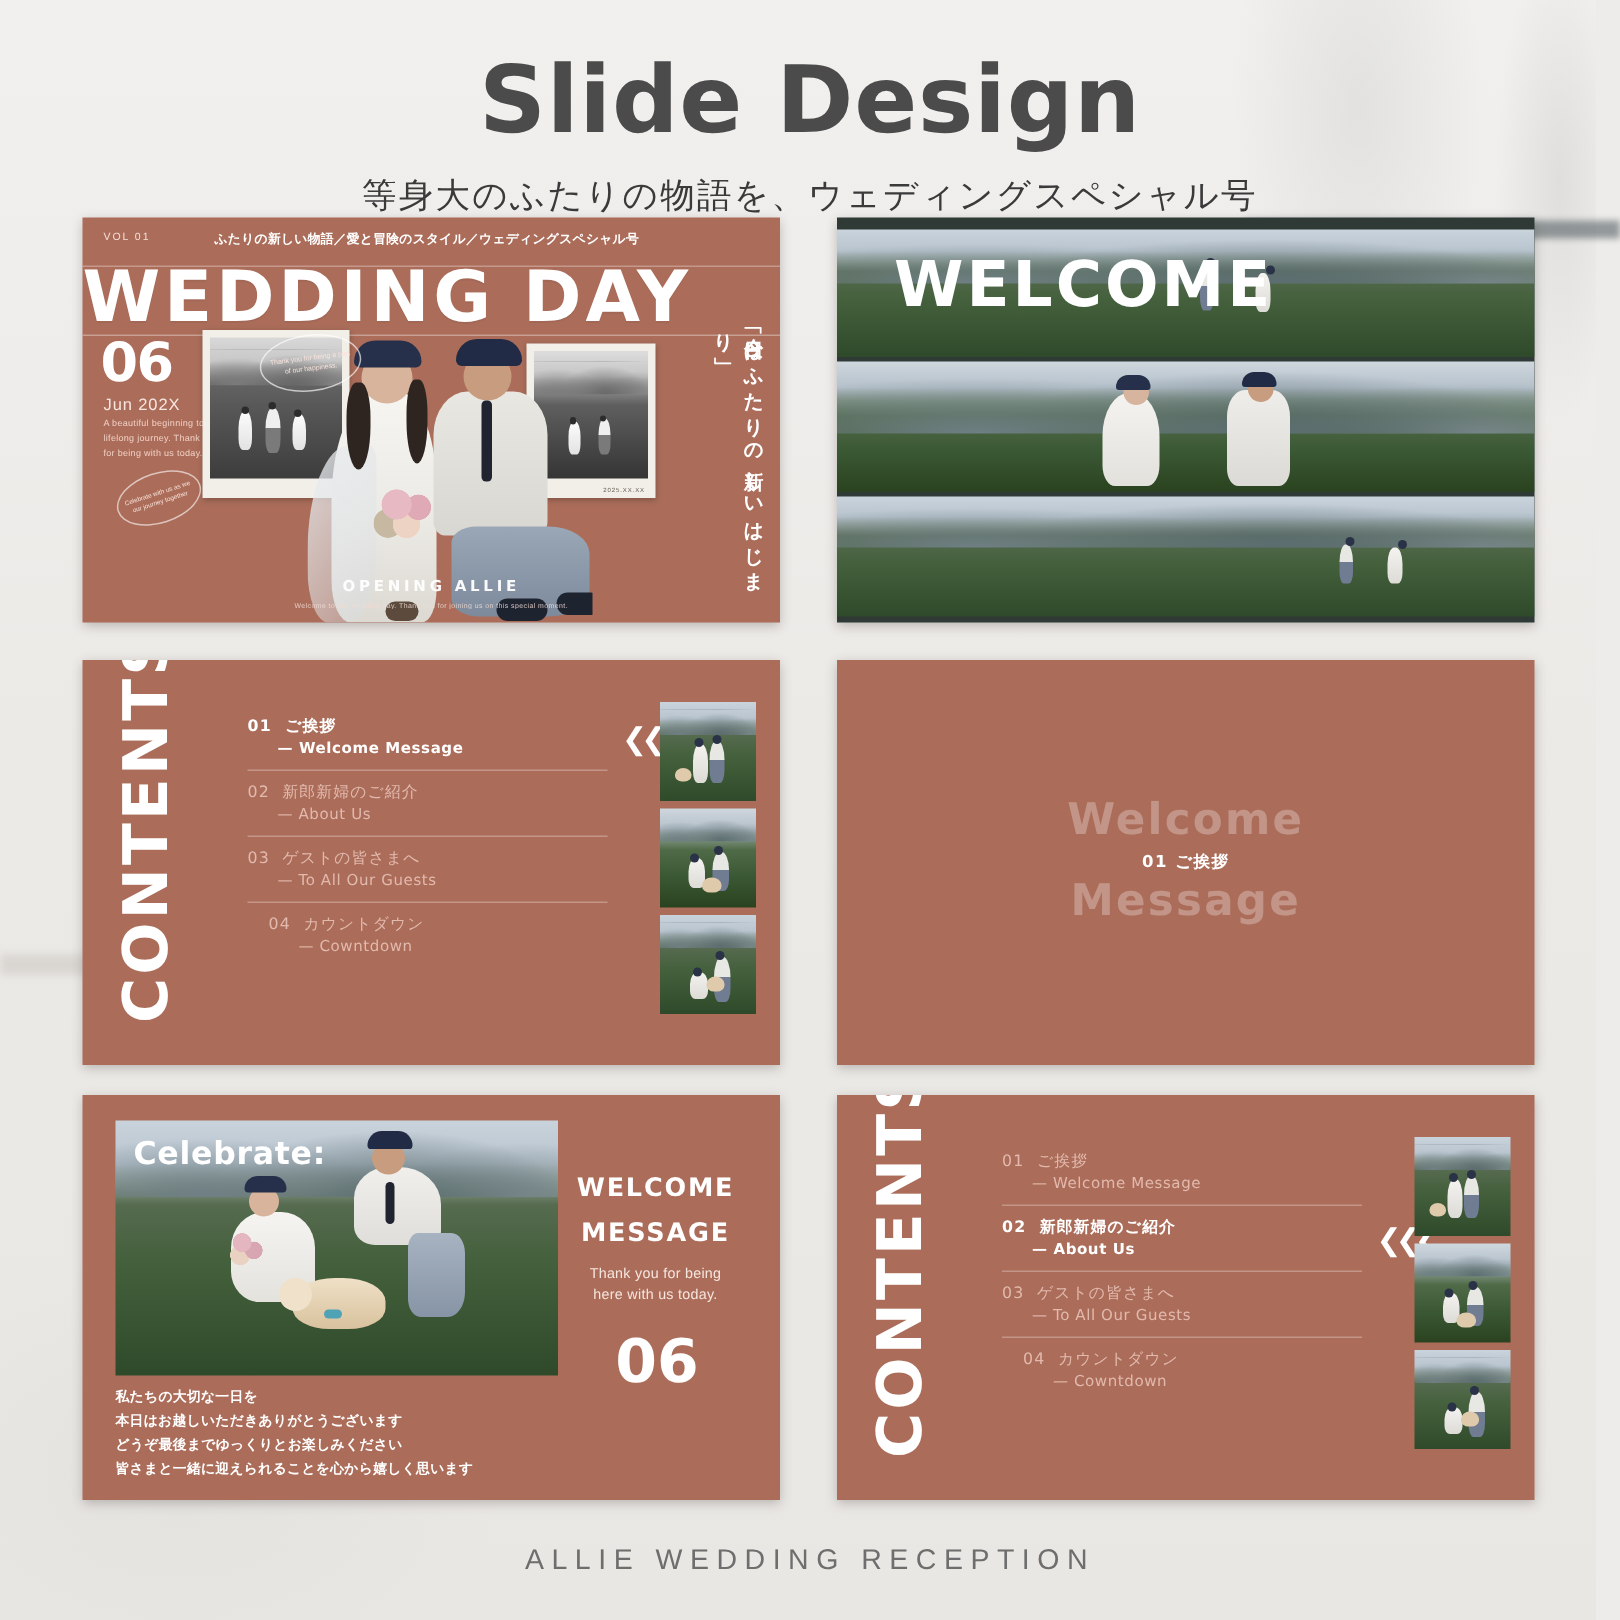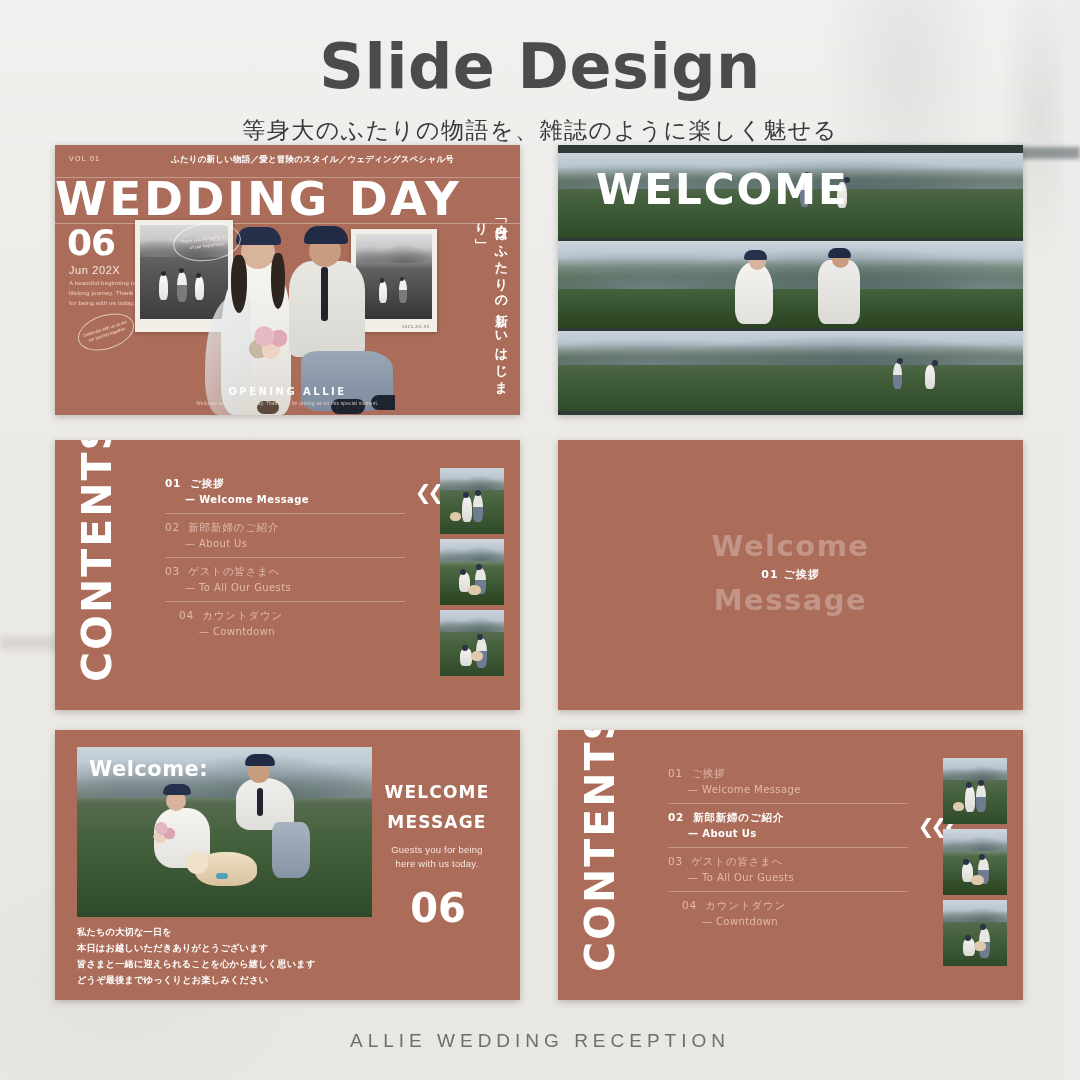--- a/index.html
+++ b/index.html
@@ -91,21 +91,21 @@
   .fig-head { position:absolute; border-radius:50%; background:#2a3247; }
   .dog { position:absolute; border-radius:50% 50% 42% 42%; background:#dfcbab; }
 
   
   .s1-top {
     position:absolute; left:0; top:0; width:100%; height:33px;
     border-bottom:1px solid rgba(255,255,255,.30);
   }
   .s1-vol { position:absolute; left:14px; top:10px; font-size:7px; letter-spacing:1.3px; color:#f4ded6; }
   .s1-tag { position:absolute; left:88px; top:9px; font-size:8.5px; font-weight:700; color:#fff;
-            font-family:"DejaVu Sans", sans-serif; letter-spacing:.2px;margin-left:28px; }
+            font-family:"DejaVu Sans", sans-serif; letter-spacing:.2px; }
   .s1-head {
     position:absolute; left:0; top:30px; width:100%;
     text-align:left; color:#fff;
     font-family:"DejaVu Sans", sans-serif;
     font-size:47px; font-weight:700; letter-spacing:2.5px;
     line-height:1; text-shadow:0 1px 0 rgba(0,0,0,.05);
   }
   .s1-rule { position:absolute; left:0; top:78px; width:100%; height:1px; background:rgba(255,255,255,.35); }
 
   .s1-06 { position:absolute; left:12px; top:80px; font-size:36px; font-weight:700; color:#fff;
@@ -238,21 +238,21 @@
 <body>
 
 <div id="page-root">
 
   <div class="bg-wash"></div>
   <div class="bg-bar"></div>
   <div class="bg-bar2"></div>
 
   <div class="header">
     <div class="main-title">Slide Design</div>
-    <div class="sub-title">等身大のふたりの物語を、雑誌のように楽しく魅せる</div>
+    <div class="sub-title">等身大のふたりの物語を、ウェディングスペシャル号</div>
   </div>
 
   <div class="slide s1">
     <div class="s1-top"></div>
     <div class="s1-vol">VOL 01</div>
     <div class="s1-tag">ふたりの新しい物語／愛と冒険のスタイル／ウェディングスペシャル号</div>
     <div class="s1-head">WEDDING DAY</div>
     <div class="s1-rule"></div>
 
     <div class="s1-06">06</div>
@@ -443,35 +443,35 @@
                   background:radial-gradient(circle at 40% 40%, #e3b6c0 0 28%, rgba(227,182,192,0) 29%),
                              radial-gradient(circle at 70% 60%, #d7a6b2 0 24%, rgba(215,166,178,0) 25%),
                              radial-gradient(circle at 35% 72%, #e9d2c2 0 26%, rgba(233,210,194,0) 27%);"></div>
 
       <div style="position:absolute; left:40%; top:62%; width:62px; height:34px;
                   background:linear-gradient(180deg,#efe0c6,#d9c29e); border-radius:46% 46% 40% 40%;"></div>
       <div style="position:absolute; left:37%; top:62%; width:22px; height:22px;
                   background:#f0e2ca; border-radius:50%;"></div>
       <div style="position:absolute; left:47%; top:74%; width:12px; height:6px; background:#4fa3b5; border-radius:3px;"></div>
     </div>
-    <div class="s5-greet">Welcome:</div>
+    <div class="s5-greet">Celebrate:</div>
 
     <div class="s5-jp">
       <div>私たちの大切な一日を</div>
       <div>本日はお越しいただきありがとうございます</div>
+      <div>どうぞ最後までゆっくりとお楽しみください</div>
       <div>皆さまと一緒に迎えられることを心から嬉しく思います</div>
-      <div>どうぞ最後までゆっくりとお楽しみください</div>
     </div>
 
     <div class="s5-wm">
       <div>WELCOME</div>
       <div>MESSAGE</div>
     </div>
     <div class="s5-thanks">
-      <div>Guests you for being</div>
+      <div>Thank you for being</div>
       <div>here with us today.</div>
     </div>
     <div class="s5-date">
       <div>06</div>
     </div>
   </div>
 
   <div class="slide s6">
     <div class="contents-word">CONTENTS</div>
     <div class="toc">

